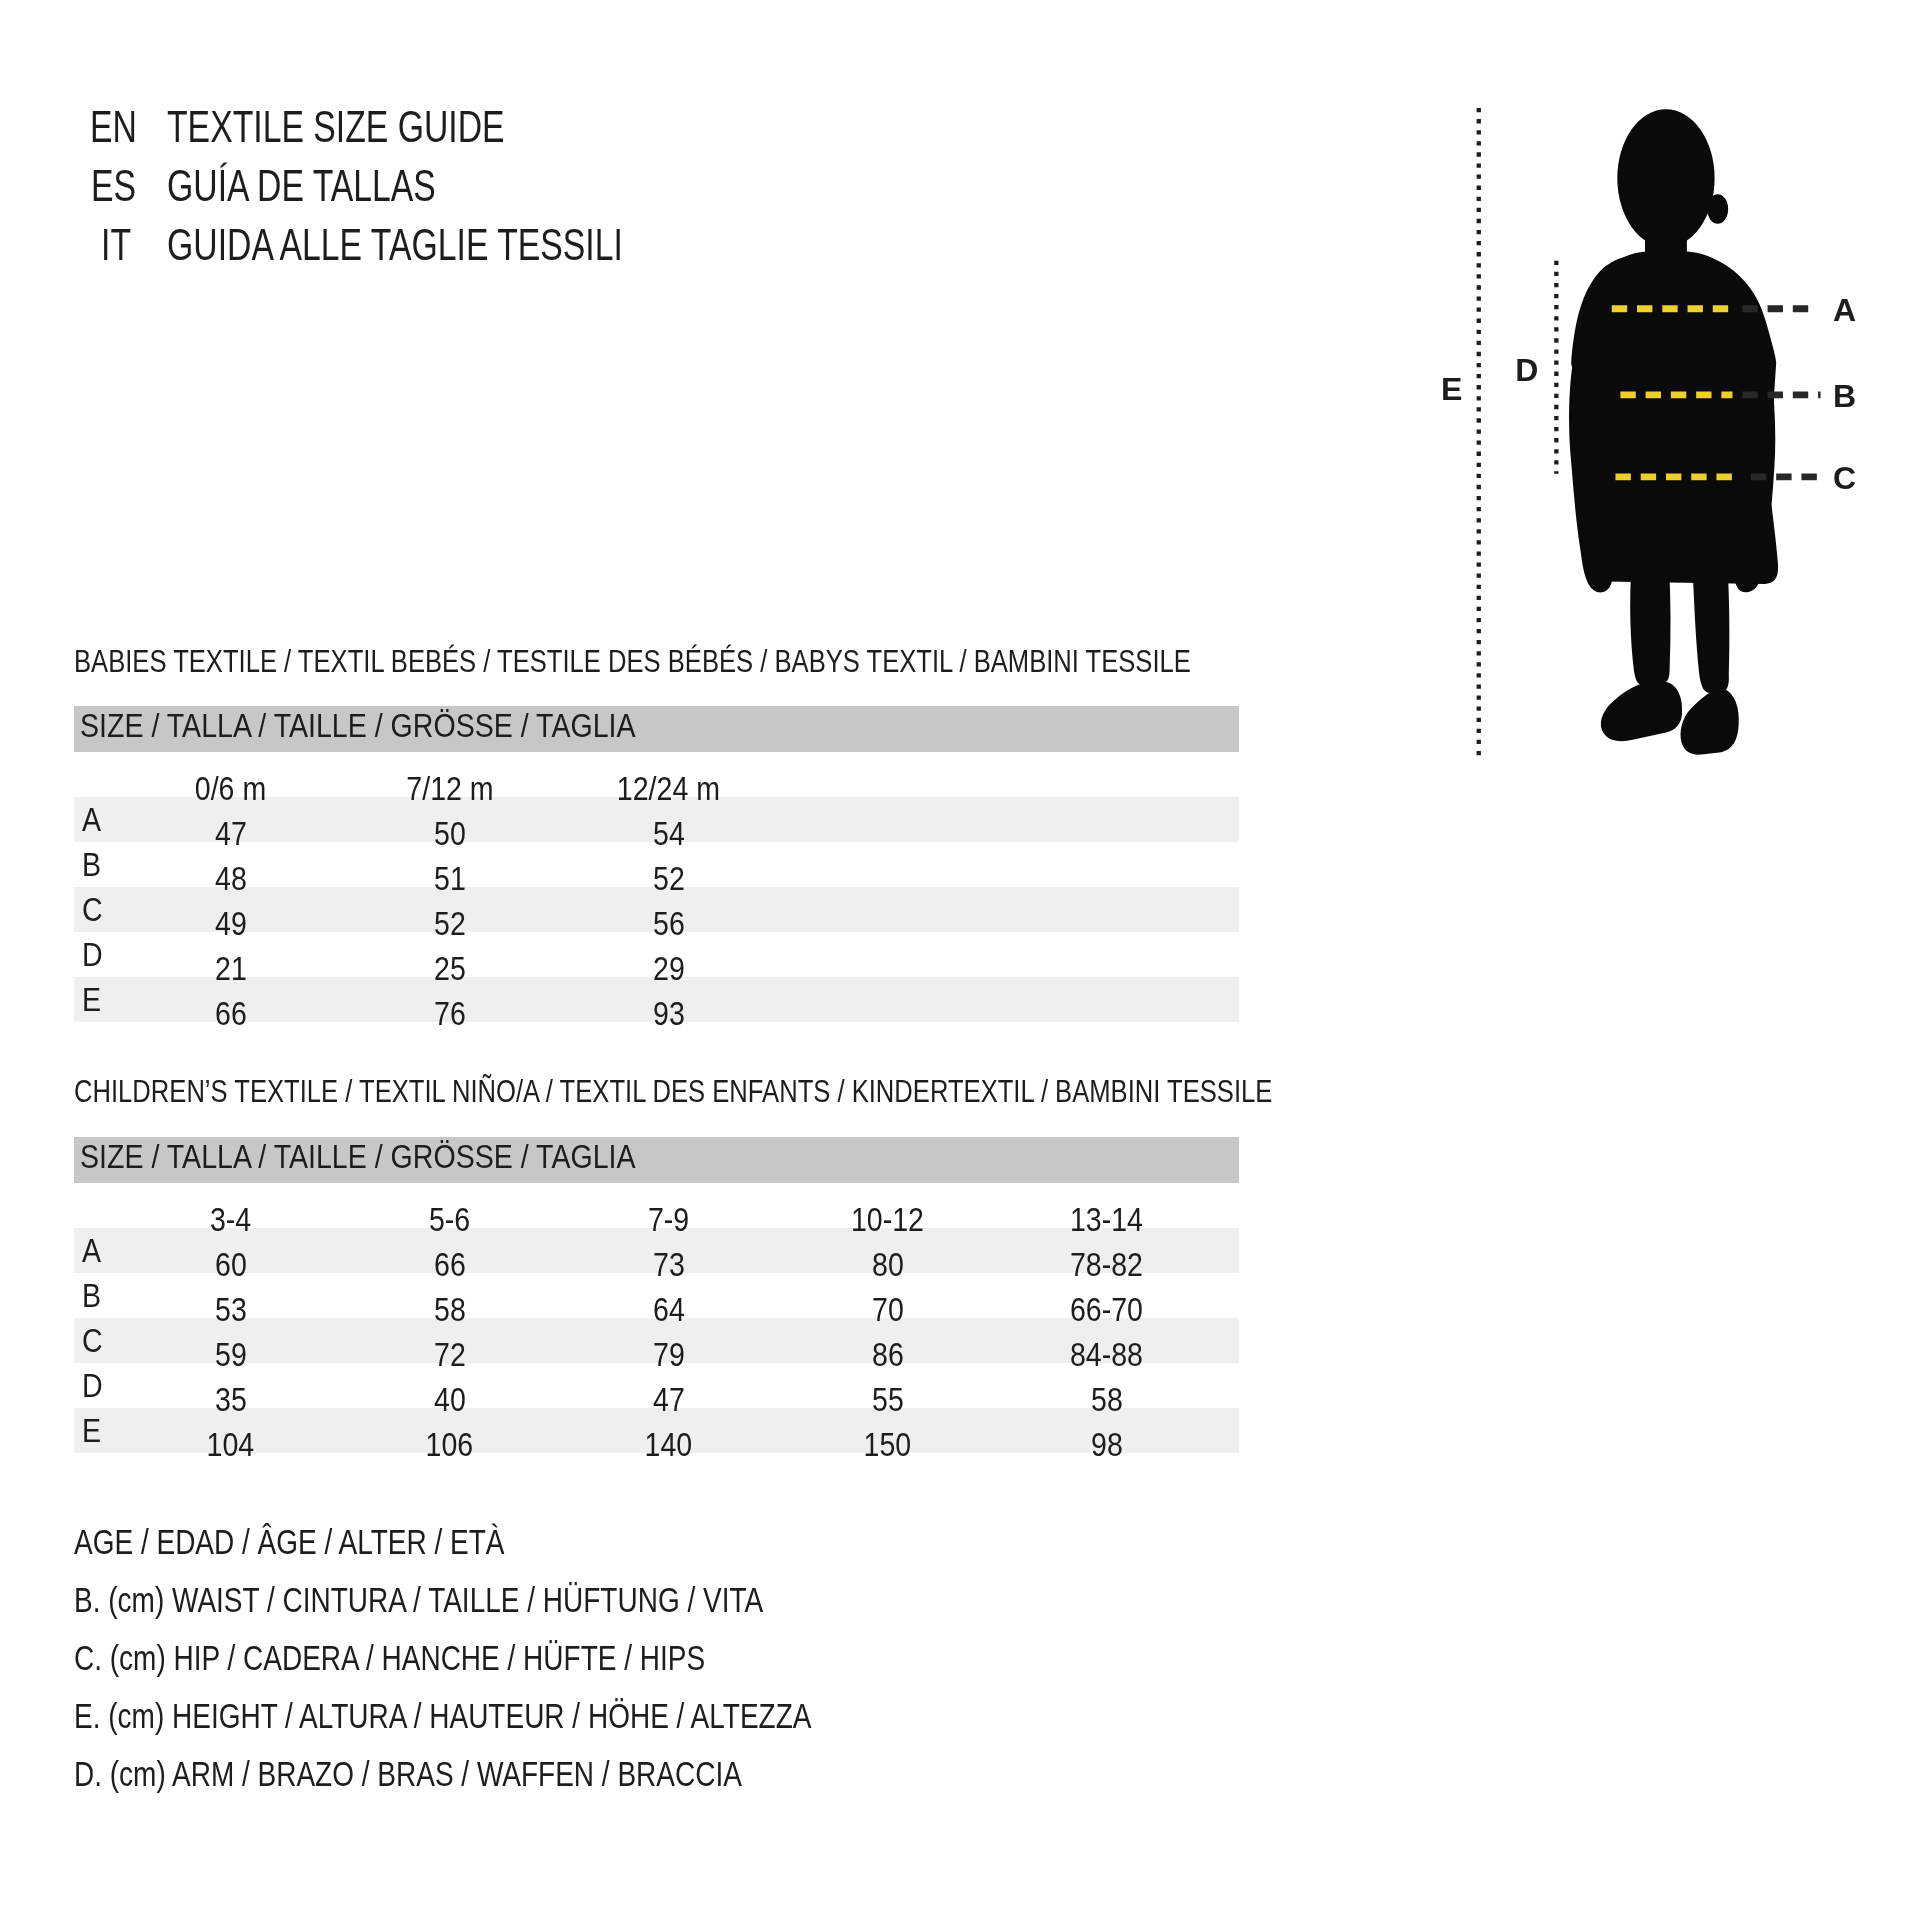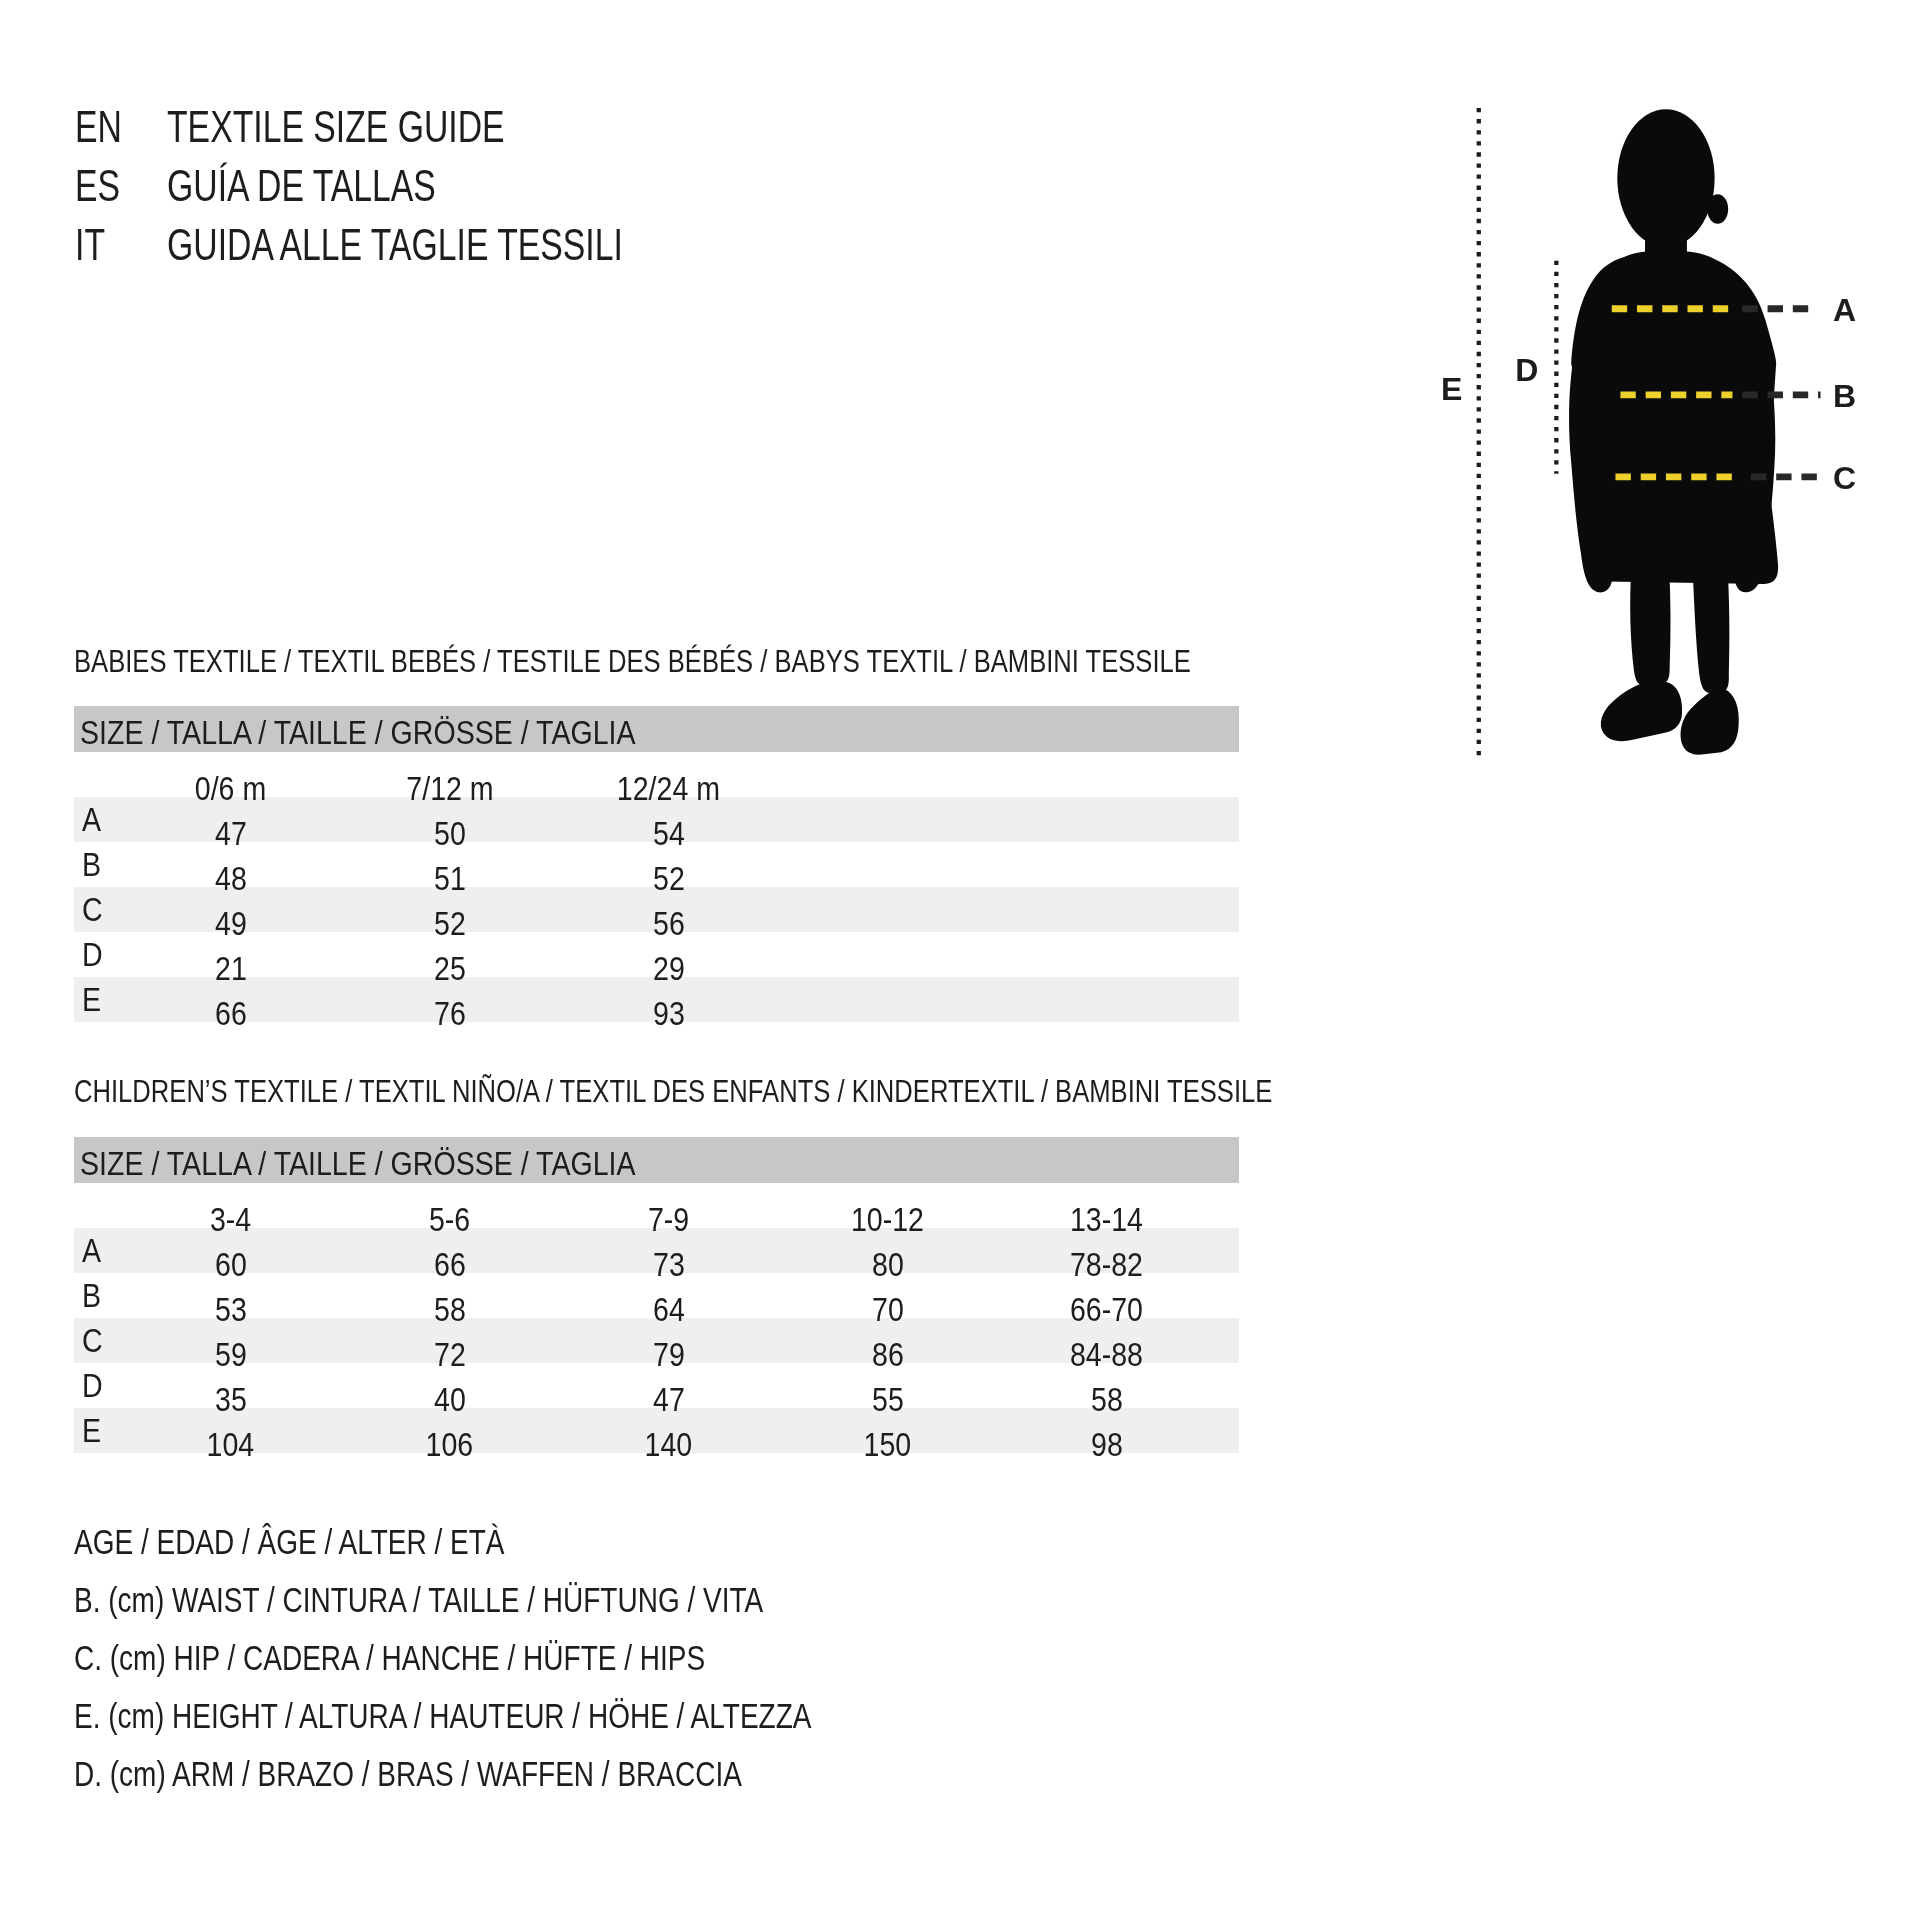--- a/index.html
+++ b/index.html
@@ -10,32 +10,32 @@
   }
   
   .sx75 { display:inline-block; transform:scaleX(.75); transform-origin:0 50%; white-space:nowrap; }
   .sx80 { display:inline-block; transform:scaleX(.80); transform-origin:0 50%; white-space:nowrap; }
   .sx84 { display:inline-block; transform:scaleX(.84); transform-origin:0 50%; white-space:nowrap; }
   .sx84c{ display:inline-block; transform:scaleX(.84); transform-origin:50% 50%; white-space:nowrap; }
 
   
   .lang { position:absolute; left:75px; top:97px; }
   .lang-row { display:flex; align-items:center; height:59px; font-size:45px; }
-  .lang-code { width:92px; flex:none; }
+  .lang-code { width:92px; flex:none;text-align:center; }
 
   
   .heading { position:absolute; left:74px; font-size:32px; line-height:36px; white-space:nowrap; }
   .h-babies { top:643px; }
   .h-children { top:1073px; }
 
   
   .size-table { position:absolute; left:74px; width:1165px; }
   .t-babies { top:706px; }
   .t-children { top:1137px; }
-  .bar { height:46px; background:#c7c7c7; display:flex; align-items:flex-end; padding-left:6.2px; font-size:34px; }
+  .bar { height:46px; background:#c7c7c7; display:flex; align-items:flex-start; padding-left:6.2px; font-size:34px; }
   .cols, .trow { display:flex; align-items:center; height:45px; font-size:34px; }
   .rl { width:47px; padding-left:8px; flex:none; }
   .col { width:219px; text-align:center; flex:none;margin-top:28px; }
   .alt { background:#efefef; }
 
   
   .legend { position:absolute; left:74px; top:1513px; }
   .legend-row { display:flex; align-items:center; height:58px; font-size:35px; }
 
   

